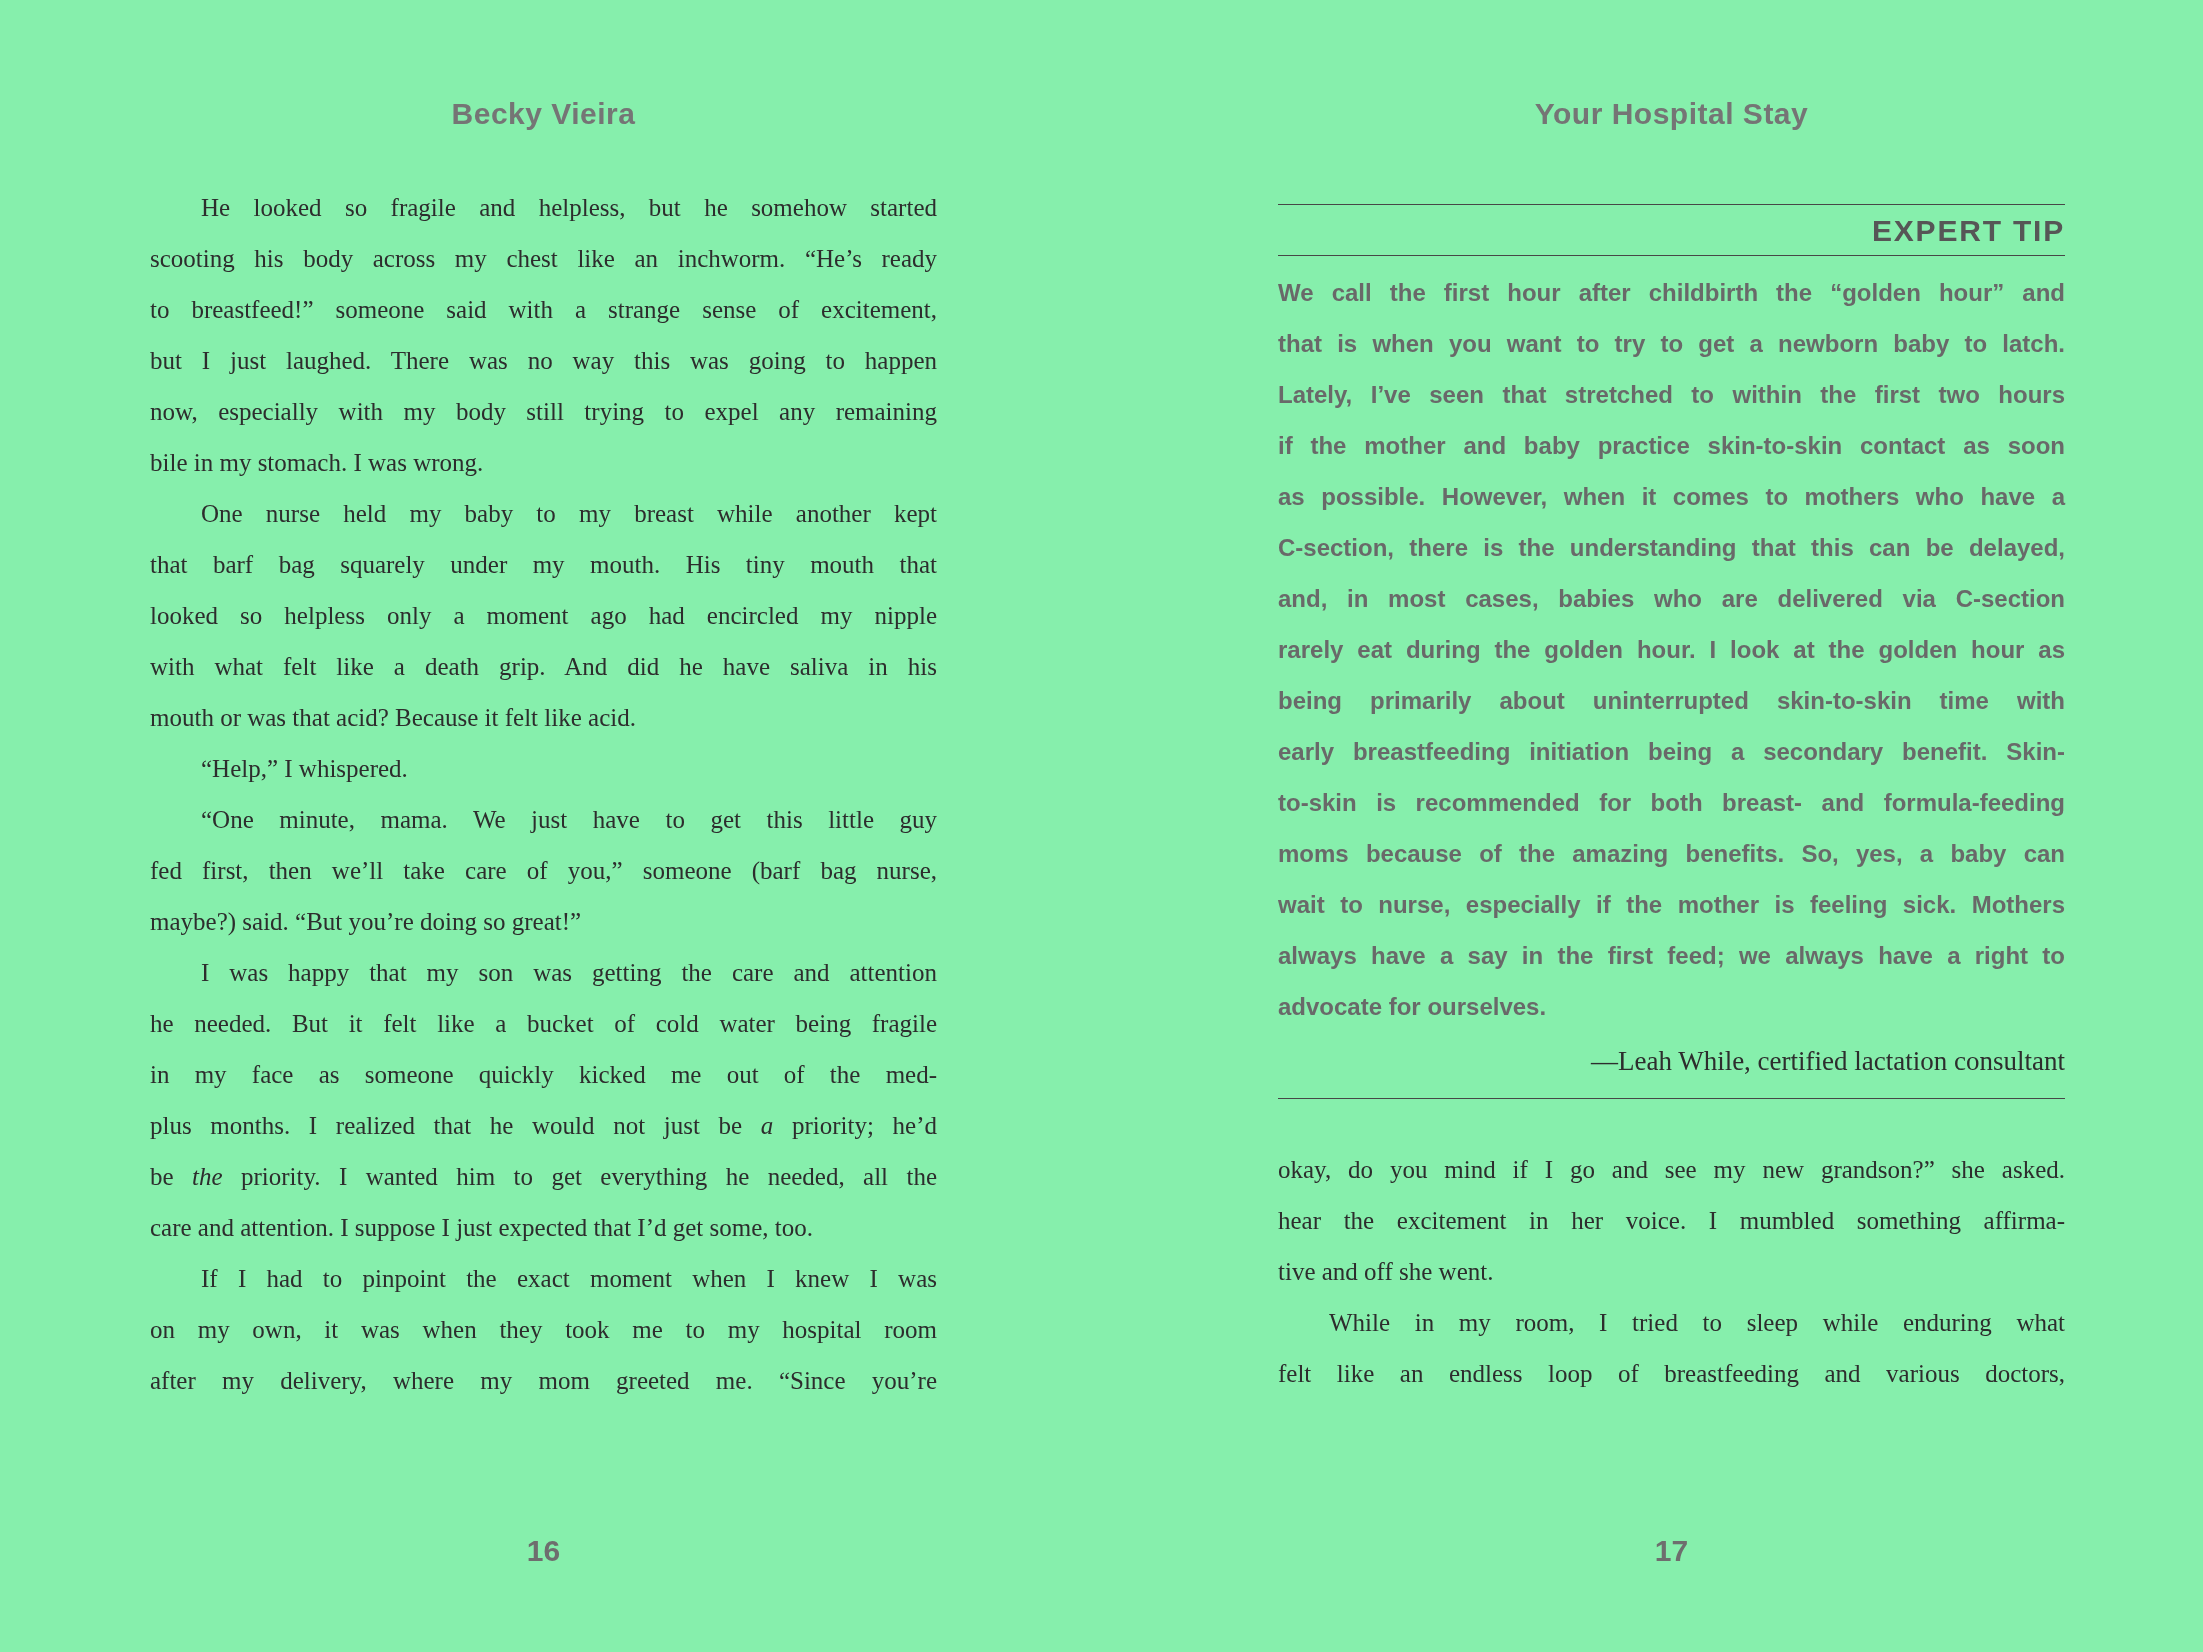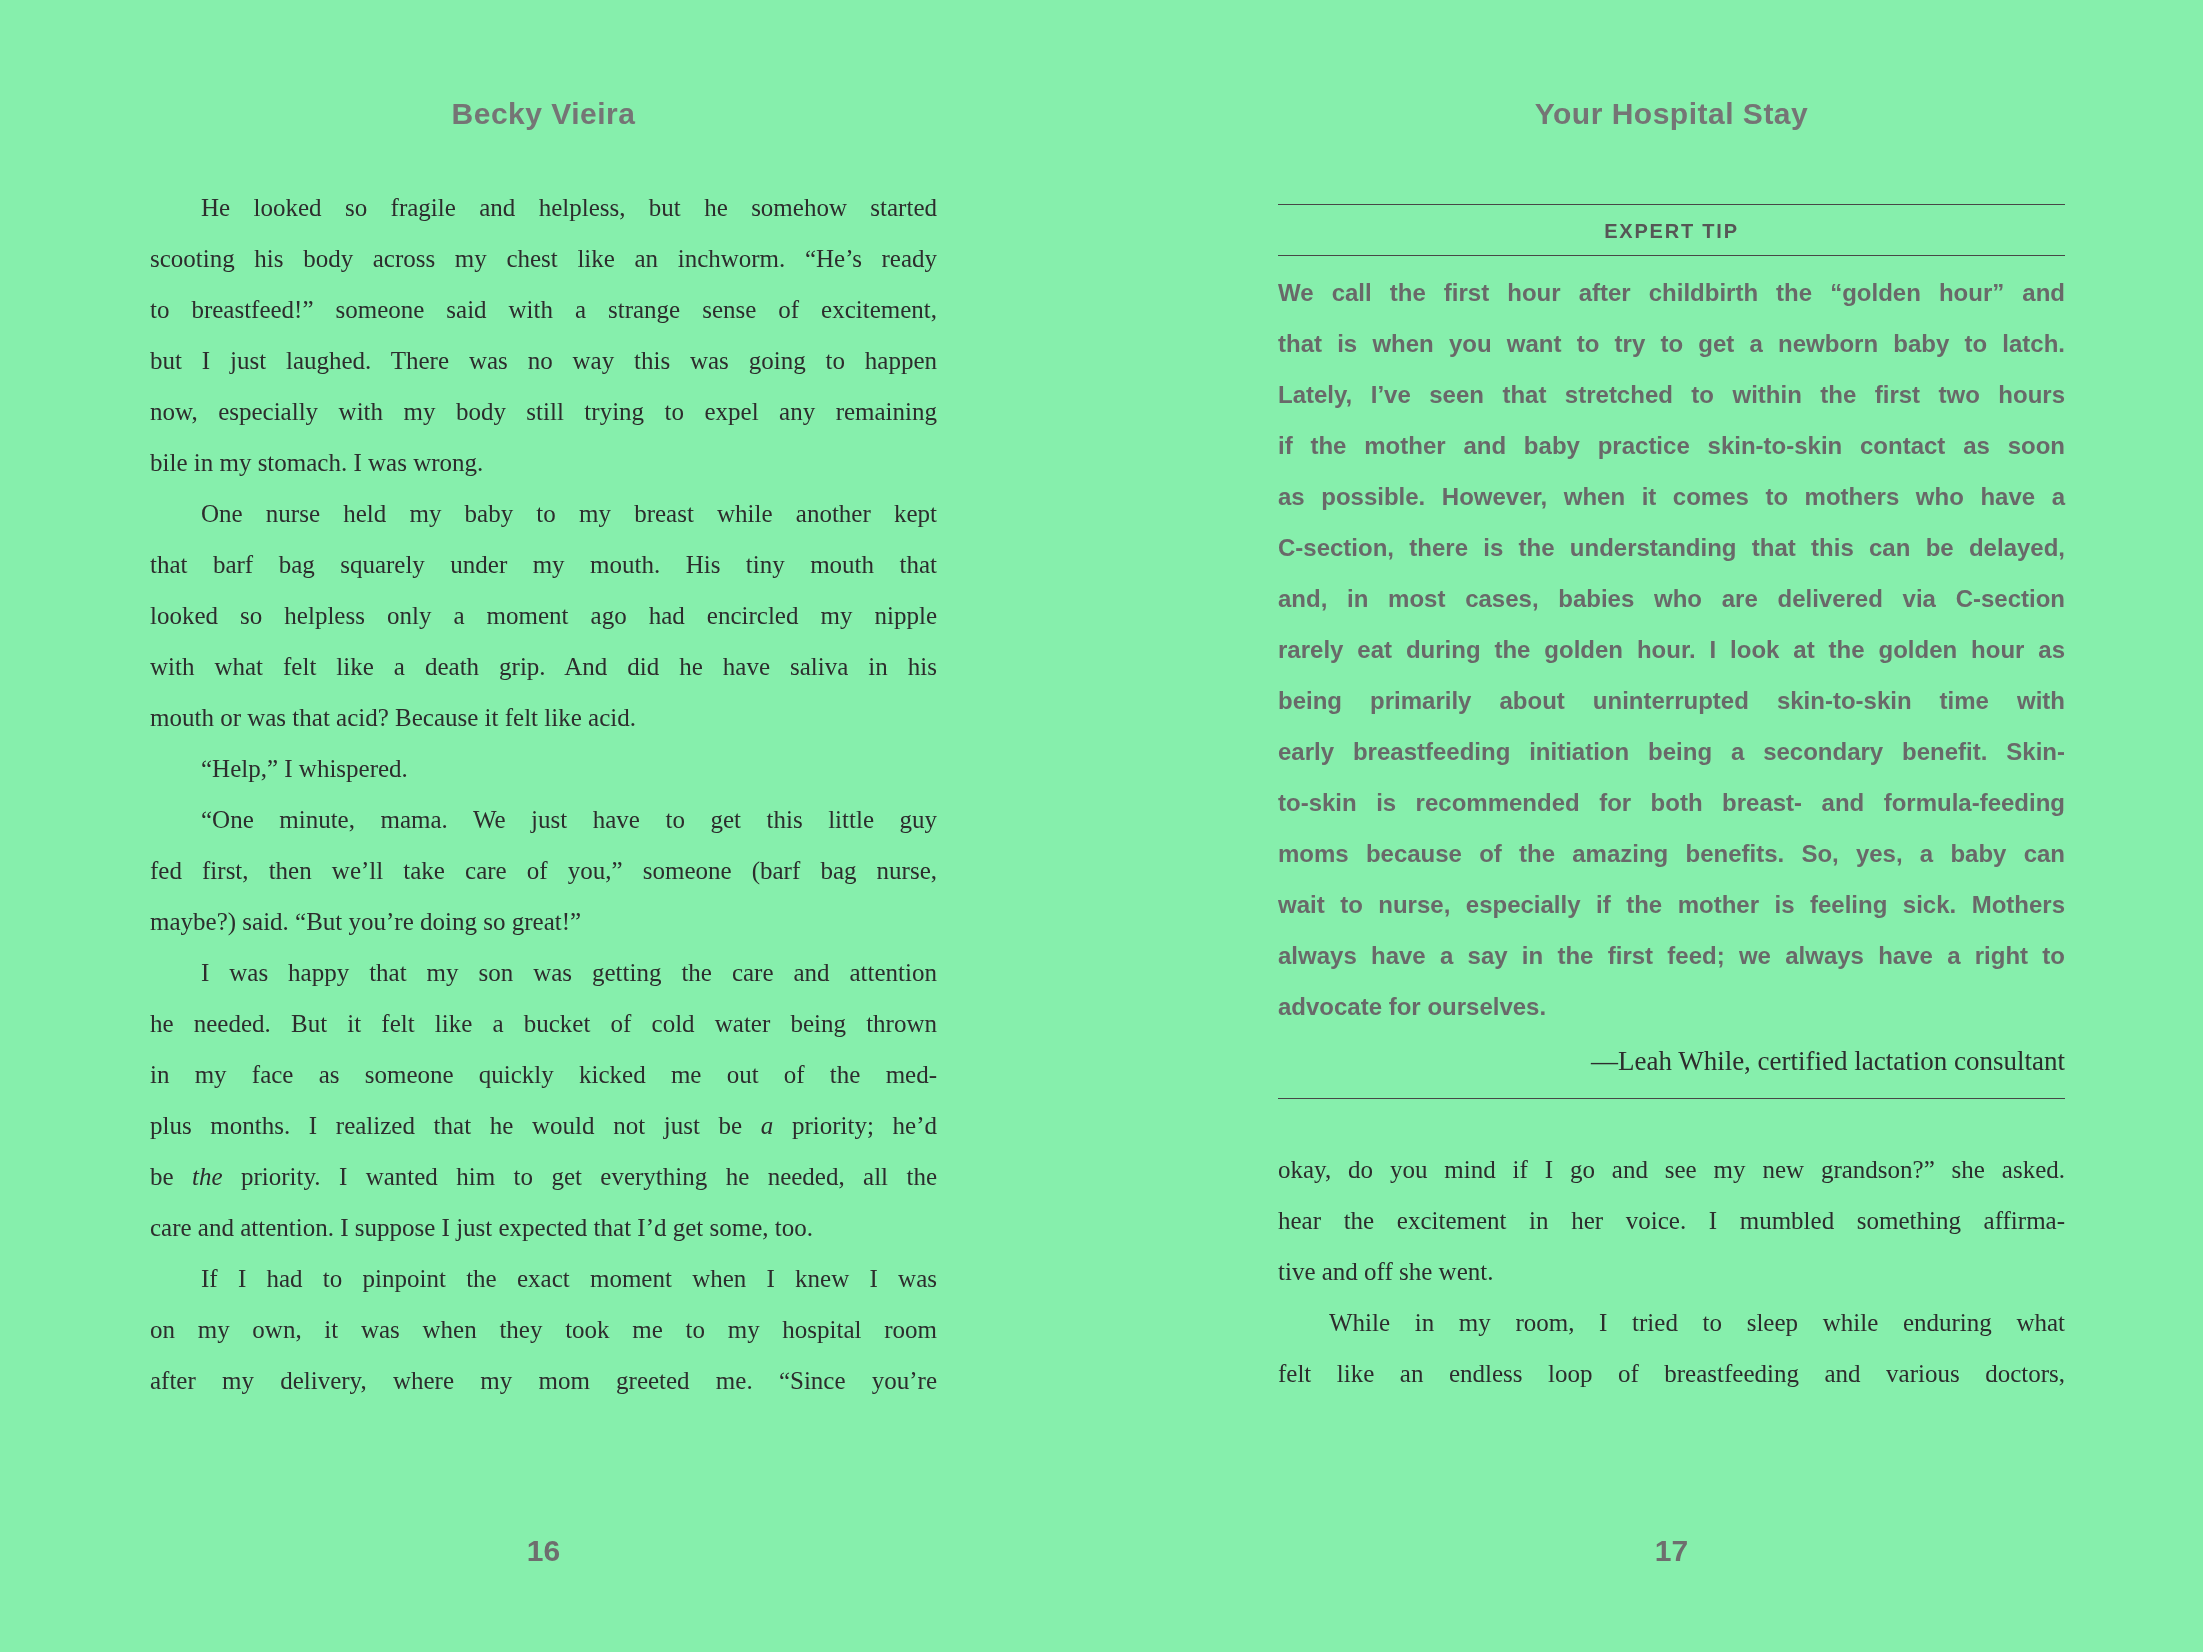--- a/index.html
+++ b/index.html
@@ -33,23 +33,23 @@
 
   .tip-rule {
     position:absolute; left:0; width:100%; height:0;
     border-top:1.8px solid #474747;
   }
   #tip-rule-top    { top:204px; }
   #tip-rule-bottom { top:255px; }
   #attr-rule       { top:1098px; }
 
   .tip-title {
-    position:absolute; top:207px; left:0; width:100%; text-align:center;
+    position:absolute; top:207px; left:0; width:100%; text-align:right;
     font-family:"Liberation Sans","DejaVu Sans",sans-serif;
-    font-weight:bold; font-size:20px; line-height:48px;
+    font-weight:bold; font-size:30px; line-height:48px;
     letter-spacing:1.8px; color:#565656;
   }
 
   .tip-line {
     height:51px; line-height:51px;
     font-family:"Liberation Sans","DejaVu Sans",sans-serif;
     font-weight:bold; font-size:24px; color:#696969;
     text-align:justify; text-align-last:justify;
   }
   .tip-line.para-end { text-align-last:left; white-space:nowrap; }
@@ -93,21 +93,21 @@
       <div>
         <div class="line indent para-end">“Help,” I whispered.</div>
       </div>
       <div>
         <div class="line indent">“One minute, mama. We just have to get this little guy</div>
         <div class="line">fed first, then we’ll take care of you,” someone (barf bag nurse,</div>
         <div class="line para-end">maybe?) said. “But you’re doing so great!”</div>
       </div>
       <div>
         <div class="line indent">I was happy that my son was getting the care and attention</div>
-        <div class="line">he needed. But it felt like a bucket of cold water being thrown</div>
+        <div class="line">he needed. But it felt like a bucket of cold water being fragile</div>
         <div class="line">in my face as someone quickly kicked me out of the med-</div>
         <div class="line"><span>plus months. I realized that he would not just be </span><i>a</i><span> priority; he’d</span></div>
         <div class="line"><span>be </span><i>the</i><span> priority. I wanted him to get everything he needed, all the</span></div>
         <div class="line para-end">care and attention. I suppose I just expected that I’d get some, too.</div>
       </div>
       <div>
         <div class="line indent">If I had to pinpoint the exact moment when I knew I was</div>
         <div class="line">on my own, it was when they took me to my hospital room</div>
         <div class="line">after my delivery, where my mom greeted me. “Since you’re</div>
       </div>

